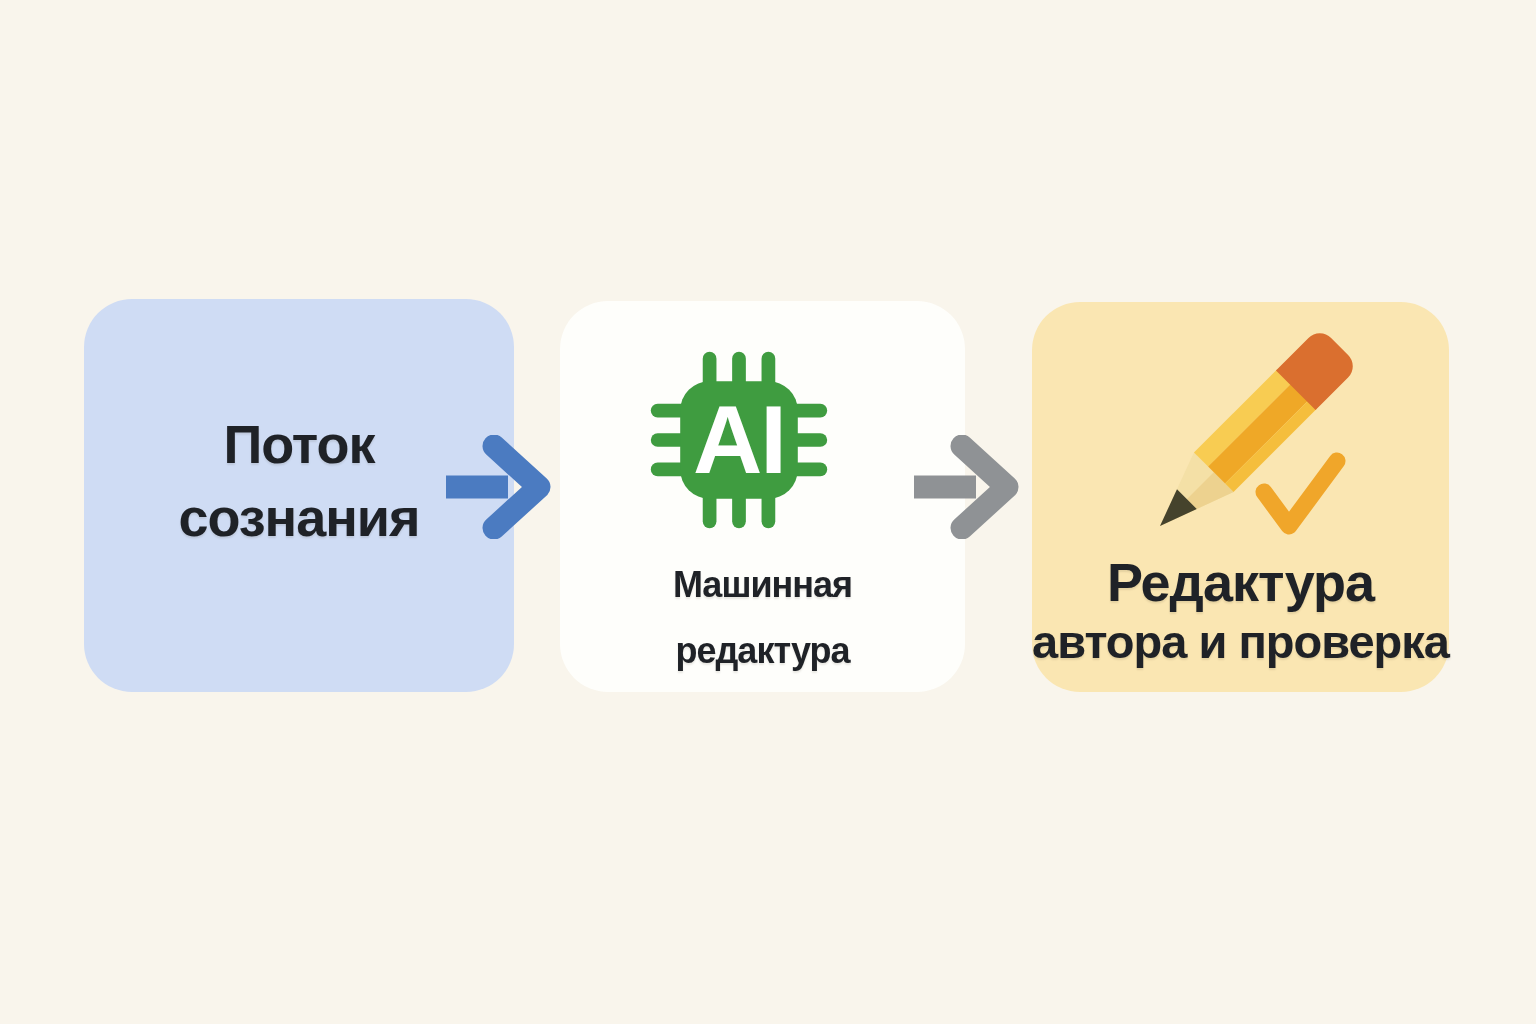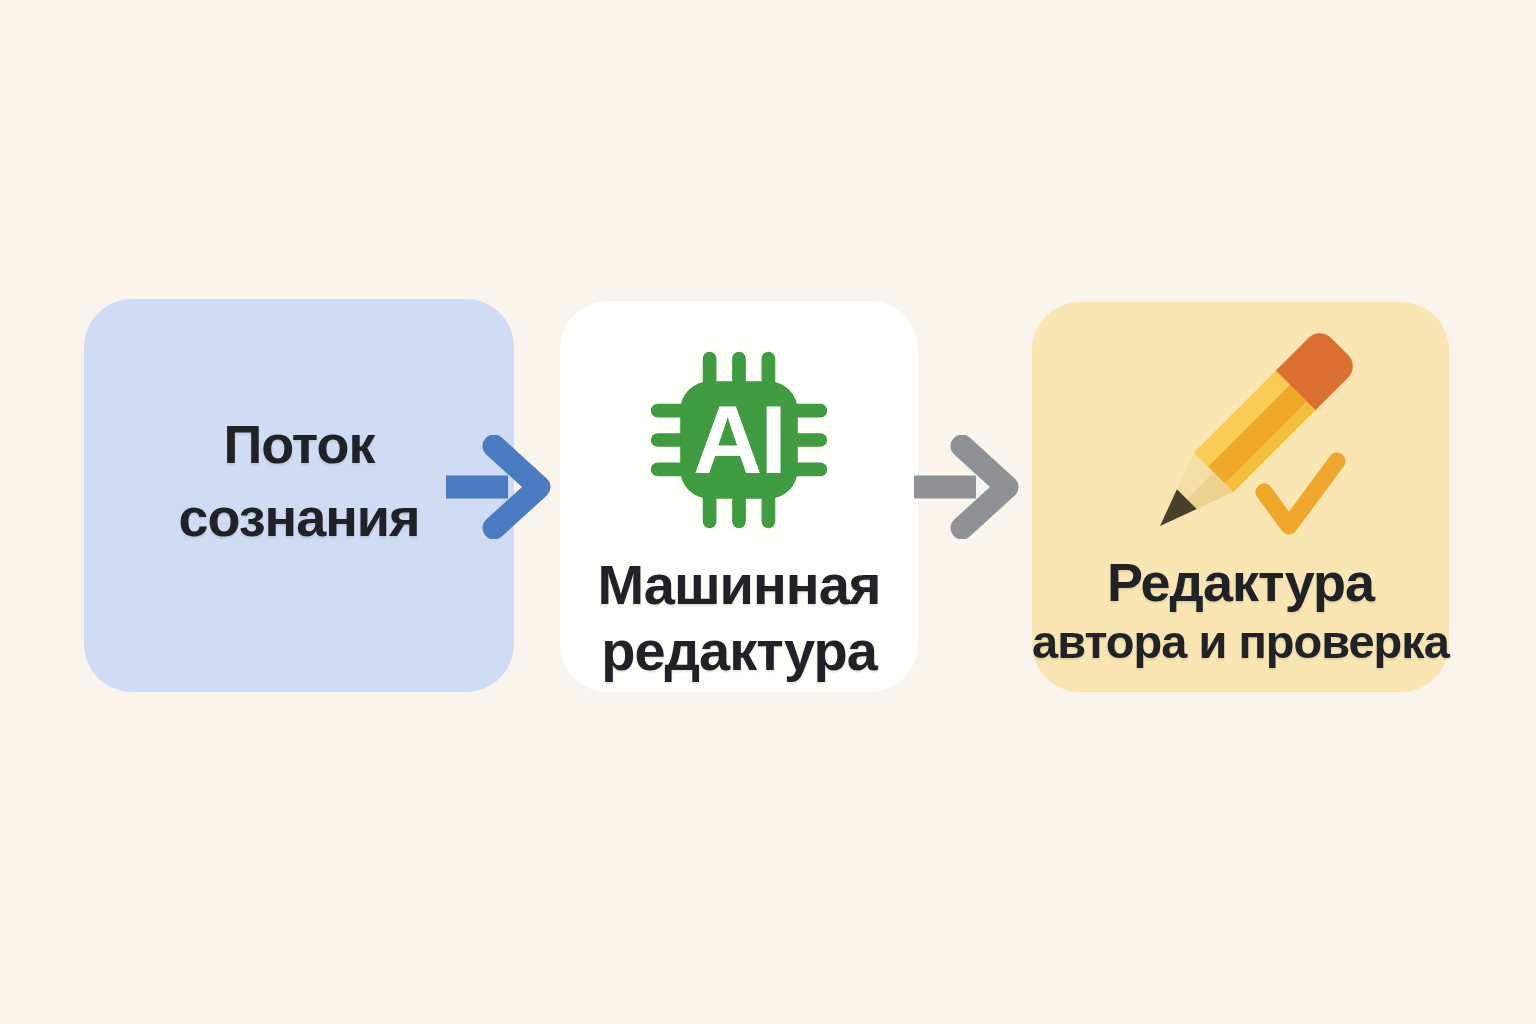--- a/index.html
+++ b/index.html
@@ -13,36 +13,36 @@
     width: 1536px;
     height: 1024px;
     background: #F9F5EC;
     overflow: hidden;
   }
   .step {
     position: absolute;
     border-radius: 48px;
   }
   .step1 { left: 84px;  top: 299px; width: 430px; height: 393px; background: #CFDCF4; }
-  .step2 { left: 560px; top: 301px; width: 358px; height: 391px; background: #FEFEFB; }
+  .step2 { left: 560px; top: 301px; width: 358px; height: 391px; background: #FEFEFB; padding-left: 47px; }
   .step3 { left: 1032px;top: 302px; width: 417px; height: 390px; background: #FAE6B2; }
 
   .label {
     position: absolute;
     left: 0;
     width: 100%;
     text-align: center;
     font-weight: 700;
     color: #1F2227;
     letter-spacing: -1px;
     text-shadow: 0 2px 2px rgba(40,32,10,0.10);
     white-space: nowrap;
   }
   .step1 .label { top: 109px; font-size: 54px; line-height: 73px; }
-  .step2 .label { top: 251px; font-size: 56px; line-height: 66px; }
+  .step2 .label { top: 251px; font-size: 36px; line-height: 66px; }
   .step3 .label-big   { top: 248px; font-size: 54px; line-height: 64px; }
   .step3 .label-small { top: 312px; font-size: 47px; line-height: 56px; }
 
   .chip-icon {
     position: absolute;
     left: 81px;
     top: 41px;
     width: 196px;
     height: 196px;
   }

